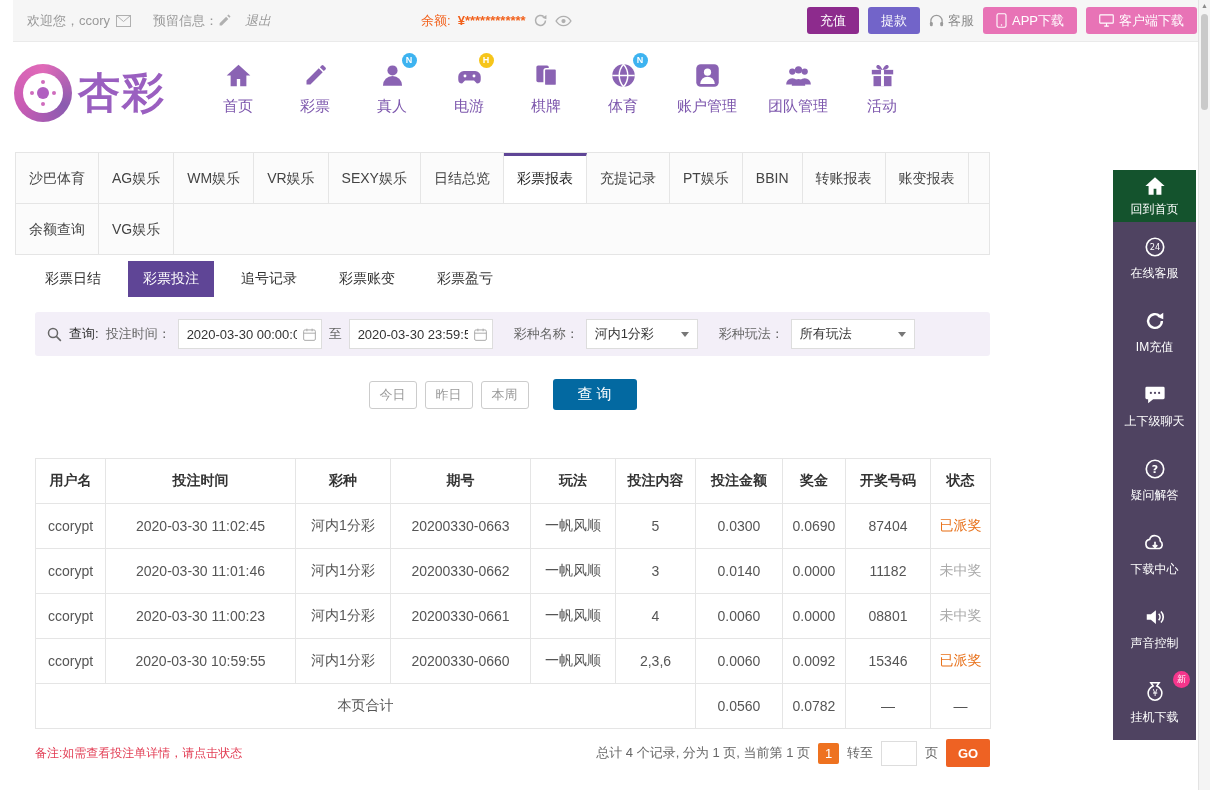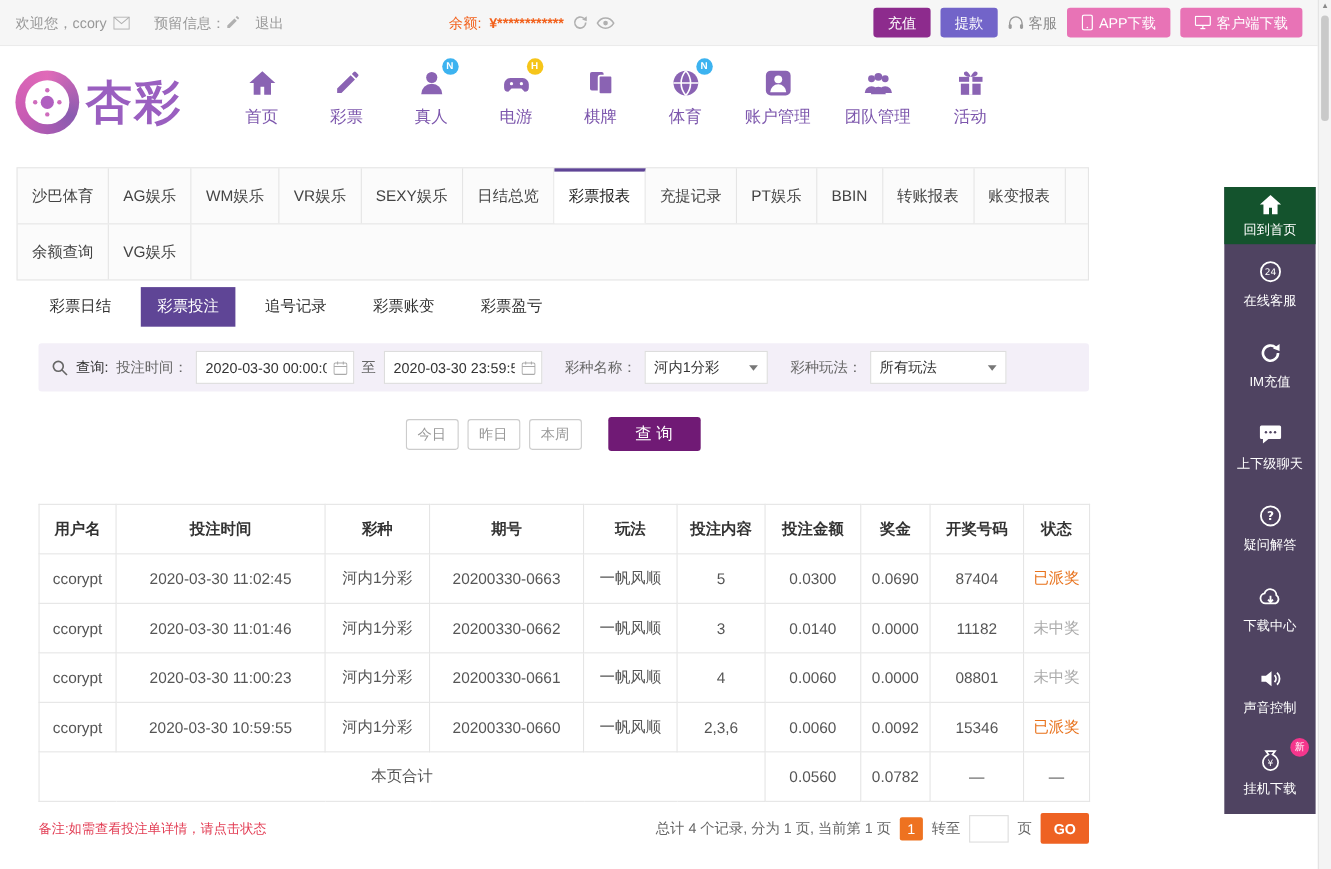--- a/index.html
+++ b/index.html
@@ -5,25 +5,25 @@
   *{box-sizing:border-box;margin:0;padding:0;}
   body{margin:0;font-family:"Liberation Sans",sans-serif;}
   .page{position:relative;width:1210px;height:790px;background:#fff;overflow:hidden;}
 
   
   .scrollbar{position:absolute;right:0;top:0;width:12px;height:790px;background:#f4f4f4;border-left:1px solid #e3e3e3;}
   .scroll-arrow{position:absolute;left:0;top:2px;width:11px;text-align:center;font-size:7px;color:#8a8a8a;}
   .scroll-thumb{position:absolute;left:2px;top:14px;width:7px;height:96px;background:#c9c9c9;border-radius:4px;}
 
   
-  .topbar{position:absolute;left:0;top:0;width:1198px;height:42px;background:#f6f6f6;border-bottom:1px solid #eaeaea;
+  .topbar{position:absolute;left:13px;top:0;width:1198px;height:42px;background:#f6f6f6;border-bottom:1px solid #eaeaea;
           display:flex;align-items:center;padding:0 14px;font-size:13px;color:#999;}
   .topbar .gap6{margin-left:6px;}
   .topbar .gap20{margin-left:22px;}
-  .logout{margin-left:14px;color:#999;cursor:pointer;}
+  .logout{font-style:italic;margin-left:14px;color:#999;cursor:pointer;}
   .balance{display:flex;align-items:center;gap:7px;margin-left:150px;}
   .balance .amount{color:#f2611c;font-weight:bold;}
   .balance .lbl{color:#f2611c;}
   .top-buttons{margin-left:auto;display:flex;align-items:center;gap:9px;padding-left:20px;}
   .tbtn{display:inline-flex;align-items:center;gap:5px;border:none;border-radius:3px;color:#fff;font-size:13px;
         padding:5px 13px;cursor:pointer;height:27px;font-family:"Liberation Sans",sans-serif;}
   .btn-deposit{background:#8d2b8d;}
   .btn-withdraw{background:#7264c9;}
   .btn-pink{background:#e873b6;}
   .service{display:inline-flex;align-items:center;gap:4px;color:#8a8a8a;cursor:pointer;}
@@ -73,21 +73,21 @@
              justify-content:space-between;padding:0 8px;color:#333;cursor:pointer;}
   .sel-lottery{width:112px;}
   .sel-play{width:124px;}
   .caret{width:0;height:0;border-left:4px solid transparent;border-right:4px solid transparent;border-top:5px solid #777;}
   .ml14{margin-left:14px;}
 
   
   .actions{position:absolute;left:15px;top:379px;width:975px;display:flex;justify-content:center;align-items:center;gap:8px;}
   .btn-light{padding:0 10px;height:28px;border:1px solid #ccc;background:#fff;color:#999;font-size:13px;border-radius:3px;
              cursor:pointer;font-family:"Liberation Sans",sans-serif;}
-  .btn-query{margin-left:16px;width:84px;height:31px;background:#701a75;color:#fff;border:none;border-radius:3px;
+  .btn-query{margin-left:16px;width:84px;height:31px;background:#0369a1;color:#fff;border:none;border-radius:3px;
              font-size:15px;cursor:pointer;font-family:"Liberation Sans",sans-serif;}
 
   
   .datatable{position:absolute;left:35px;top:458px;width:955px;border-collapse:collapse;table-layout:fixed;}
   .datatable th,.datatable td{border:1px solid #e5e5e5;height:45px;text-align:center;font-size:14px;}
   .datatable th{color:#333;font-weight:bold;background:#fff;}
   .datatable td{color:#555;}
   td.status{cursor:pointer;}
   td.paid{color:#e8721c;}
   td.unpaid{color:#aaa;}

